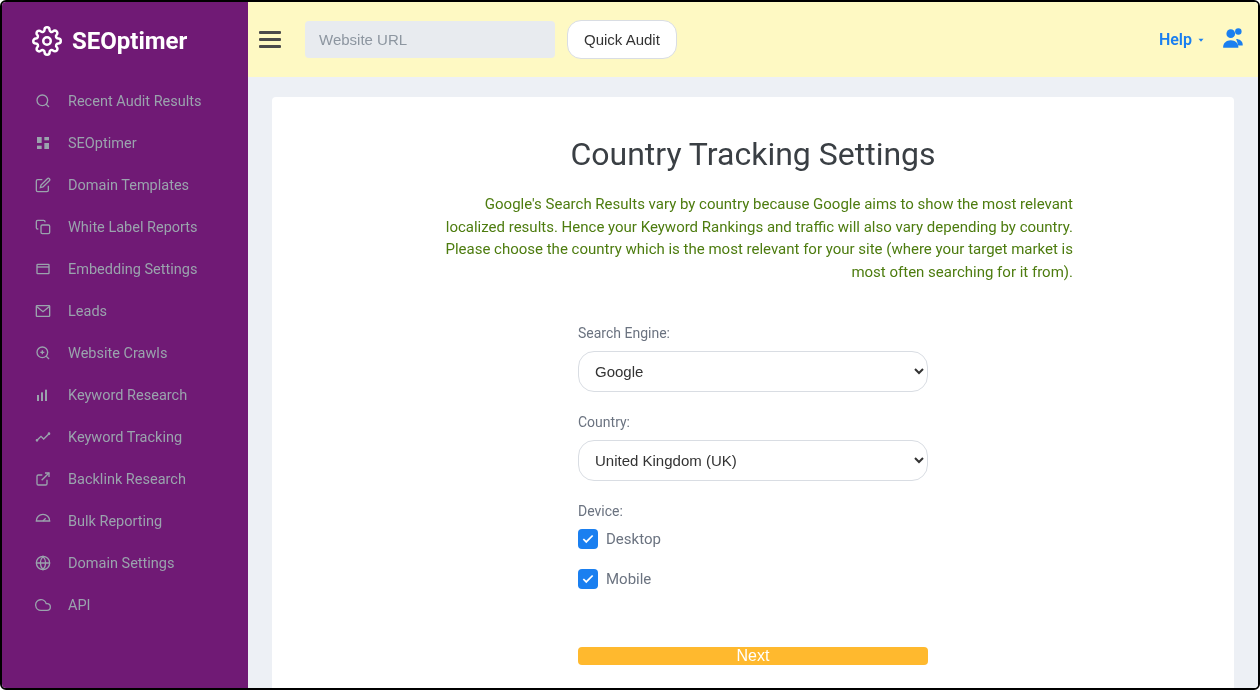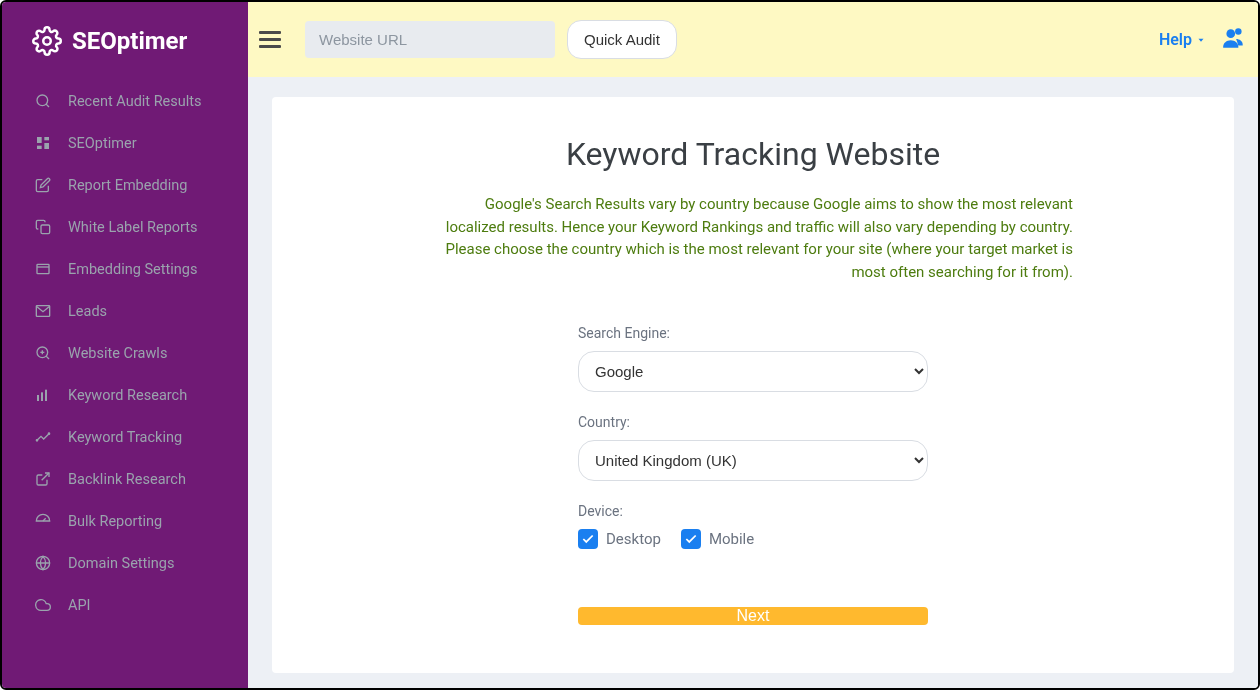--- a/index.html
+++ b/index.html
@@ -153,20 +153,21 @@
       border-radius: 16px;
       font-size: 15px;
       color: #333;
       background: #fff;
       cursor: pointer;
     }
     .checkbox-row {
       display: flex;
       gap: 20px;
       align-items: flex-start;
+      flex-direction: column;
     }
     .cb-wrap {
       display: flex;
       align-items: center;
       gap: 8px;
     }
     .cb {
       width: 20px;
       height: 20px;
       background: #1a7ff0;
@@ -222,21 +223,21 @@
         </span>
       <span>SEOptimer</span>
     </div>
     <div class="nav-item">
       <span class="nav-icon">
           <svg width="16" height="16" viewBox="0 0 24 24" fill="none" stroke="currentColor" stroke-width="2">
             <path d="M11 4H4a2 2 0 0 0-2 2v14a2 2 0 0 0 2 2h14a2 2 0 0 0 2-2v-7"></path>
             <path d="M18.5 2.5a2.121 2.121 0 0 1 3 3L12 15l-4 1 1-4 9.5-9.5z"></path>
           </svg>
         </span>
-      <span>Report Embedding</span>
+      <span>Domain Templates</span>
     </div>
     <div class="nav-item">
       <span class="nav-icon">
           <svg width="16" height="16" viewBox="0 0 24 24" fill="none" stroke="currentColor" stroke-width="2">
             <rect x="9" y="9" width="13" height="13" rx="2"></rect>
             <path d="M5 15H4a2 2 0 0 1-2-2V4a2 2 0 0 1 2-2h9a2 2 0 0 1 2 2v1"></path>
           </svg>
         </span>
       <span>White Label Reports</span>
     </div>
@@ -350,21 +351,21 @@
               <circle cx="16" cy="6" r="3"></circle>
               <path d="M2 20c0-3.3 3.1-6 7-6s7 2.7 7 6v1H2v-1z"></path>
               <path d="M14 13c3 0 6 2 6 5v1h-4"></path>
             </svg>
         </span>
       </div>
     </div>
 
     <div class="content">
       <div class="card">
-        <h1 class="card-title">Keyword Tracking Website</h1>
+        <h1 class="card-title">Country Tracking Settings</h1>
         <p class="card-desc">Google's Search Results vary by country because Google aims to show the most relevant localized results. Hence your Keyword Rankings and traffic will also vary depending by country. Please choose the country which is the most relevant for your site (where your target market is most often searching for it from).</p>
 
         <div class="form">
           <div class="form-group">
             <label class="form-label">Search Engine:</label>
             <select class="form-select">
               <option>Google</option>
             </select>
           </div>
 

